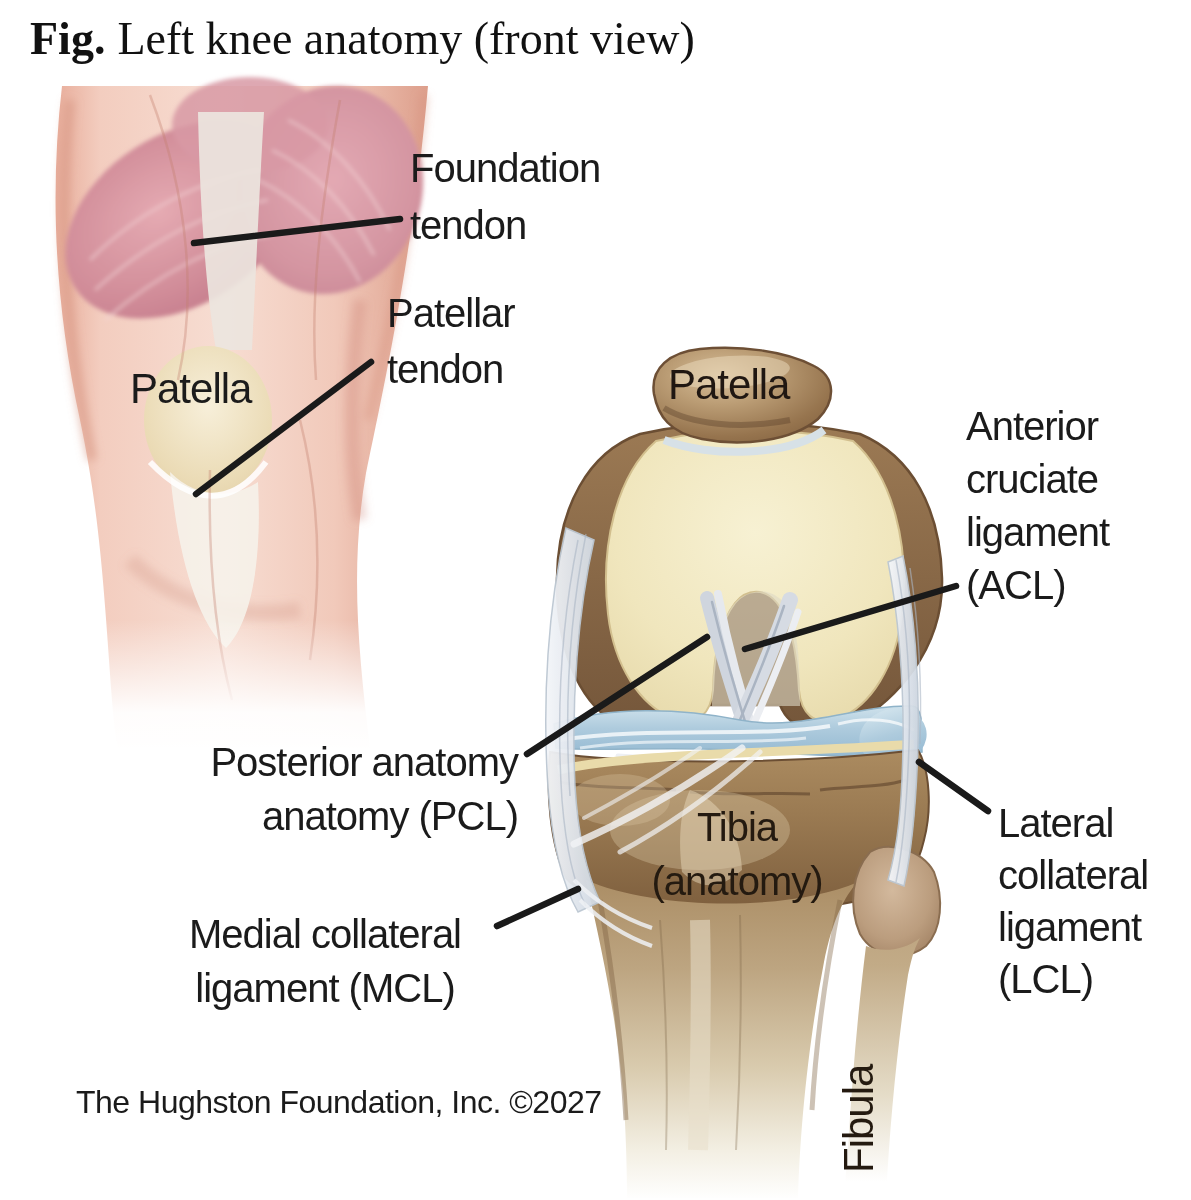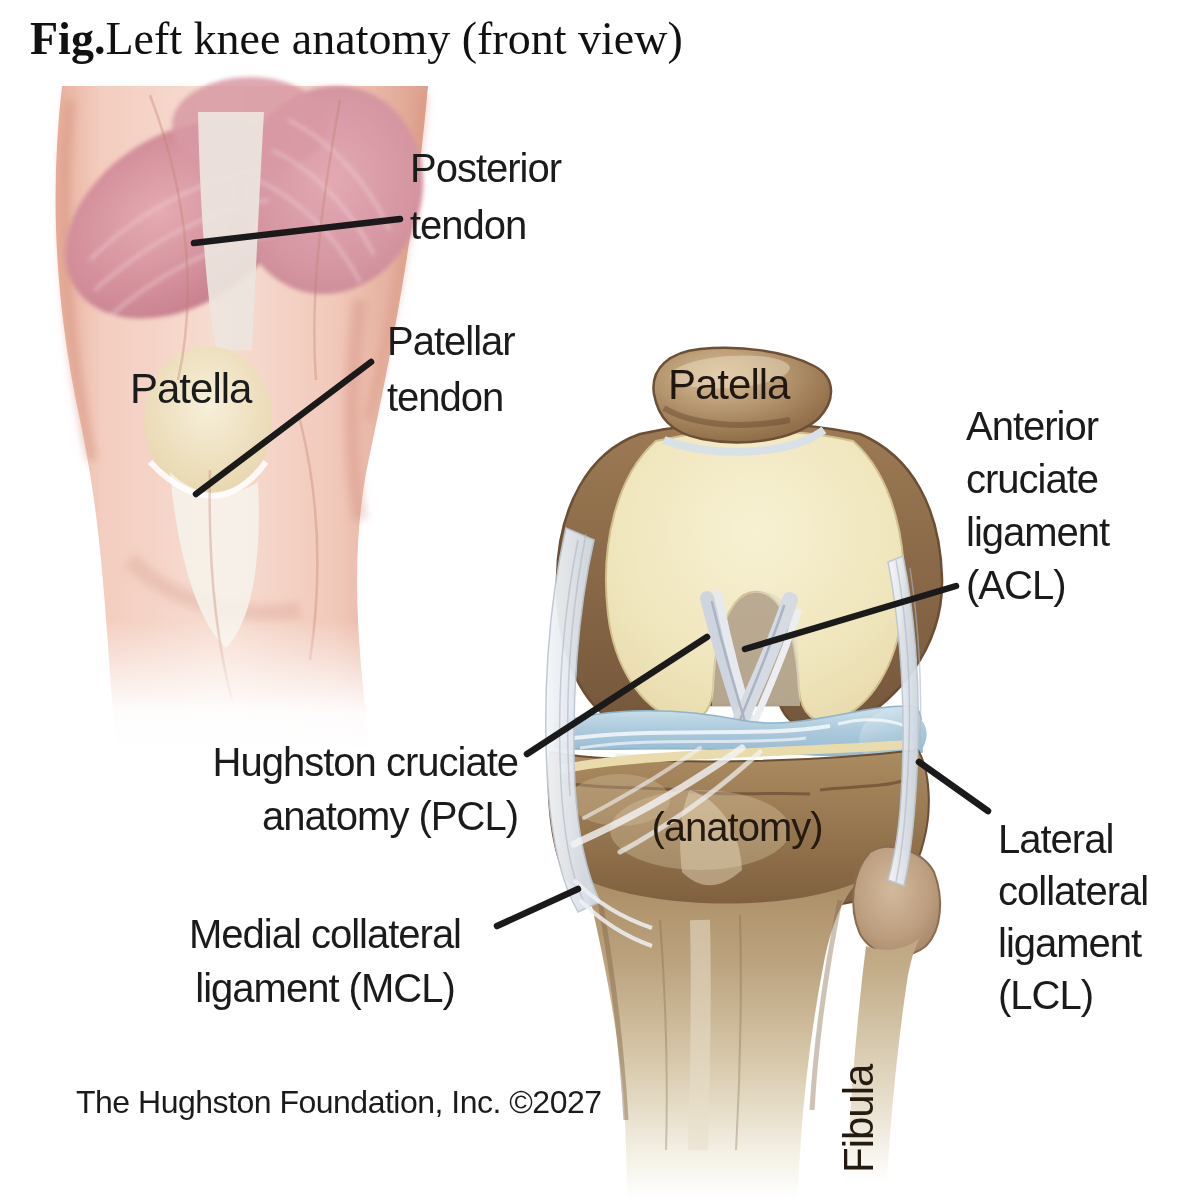--- a/index.html
+++ b/index.html
@@ -1,30 +1,30 @@
 <!DOCTYPE html>
 <html><head>
 <meta charset="utf-8">
 <style>
   html,body{margin:0;padding:0;background:#ffffff;}
   .stage{position:relative;width:1191px;height:1200px;background:#fff;overflow:hidden;
          font-family:"Liberation Sans","DejaVu Sans",sans-serif;}
   svg.art{position:absolute;left:0;top:0;}
   .title{position:absolute;left:30px;top:12px;font-family:"Liberation Serif","DejaVu Serif",serif;
          font-size:46px;color:#111;letter-spacing:0;}
-  .title .fig{font-weight:bold;margin-right:0;}
+  .title .fig{font-weight:bold;margin-right:12px;}
   .label{position:absolute;color:#1b1b1b;font-size:40px;line-height:53px;letter-spacing:-1px;white-space:nowrap;}
   .lbl-quad{left:410px;top:140px;line-height:57px;}
-  .lbl-pattend{left:387px;top:285px;line-height:56px;margin-top:28px;}
+  .lbl-pattend{left:387px;top:285px;line-height:56px;}
   .lbl-patella-left{left:130px;top:362px;font-size:42px;}
   .lbl-patella-right{left:668px;top:358px;font-size:42px;color:#201712;}
   .lbl-acl{left:966px;top:400px;}
   .lbl-pcl{left:178px;top:735px;width:340px;text-align:right;line-height:54px;}
   .lbl-tibia{left:612px;top:800px;width:250px;text-align:center;line-height:54px;color:#241a10;}
-  .lbl-lcl{left:998px;top:797px;line-height:52px;margin-top:16px;}
+  .lbl-lcl{left:998px;top:797px;line-height:52px;}
   .lbl-mcl{left:160px;top:907px;width:330px;text-align:center;line-height:54px;}
   .lbl-fibula{left:832px;top:978px;height:195px;writing-mode:vertical-rl;transform:rotate(180deg);
               font-size:42px;color:#241a10;}
   .credit{position:absolute;left:76px;top:1084px;font-size:32px;letter-spacing:-0.5px;color:#1b1b1b;white-space:nowrap;}
 </style>
 </head>
 <body>
 
 <div class="stage">
 
@@ -243,46 +243,47 @@
       <line x1="919" y1="762" x2="988" y2="811"></line>
       <line x1="497" y1="926" x2="578" y2="889"></line>
     </g>
   </svg>
 
   <div class="title">
     <span class="fig">Fig.</span><span>Left knee anatomy (front view)</span>
   </div>
 
   <div class="label lbl-quad">
-    <div>Posterior</div>
+    <div>Foundation</div>
     <div>tendon</div>
   </div>
 
   <div class="label lbl-pattend">
     <div>Patellar</div>
     <div>tendon</div>
   </div>
 
   <div class="label lbl-patella-left">Patella</div>
 
   <div class="label lbl-patella-right">Patella</div>
 
   <div class="label lbl-acl">
     <div>Anterior</div>
     <div>cruciate</div>
     <div>ligament</div>
     <div>(ACL)</div>
   </div>
 
   <div class="label lbl-pcl">
-    <div>Hughston cruciate</div>
+    <div>Posterior anatomy</div>
     <div>anatomy (PCL)</div>
   </div>
 
   <div class="label lbl-tibia">
+    <div>Tibia</div>
     <div>(anatomy)</div>
   </div>
 
   <div class="label lbl-lcl">
     <div>Lateral</div>
     <div>collateral</div>
     <div>ligament</div>
     <div>(LCL)</div>
   </div>
 

